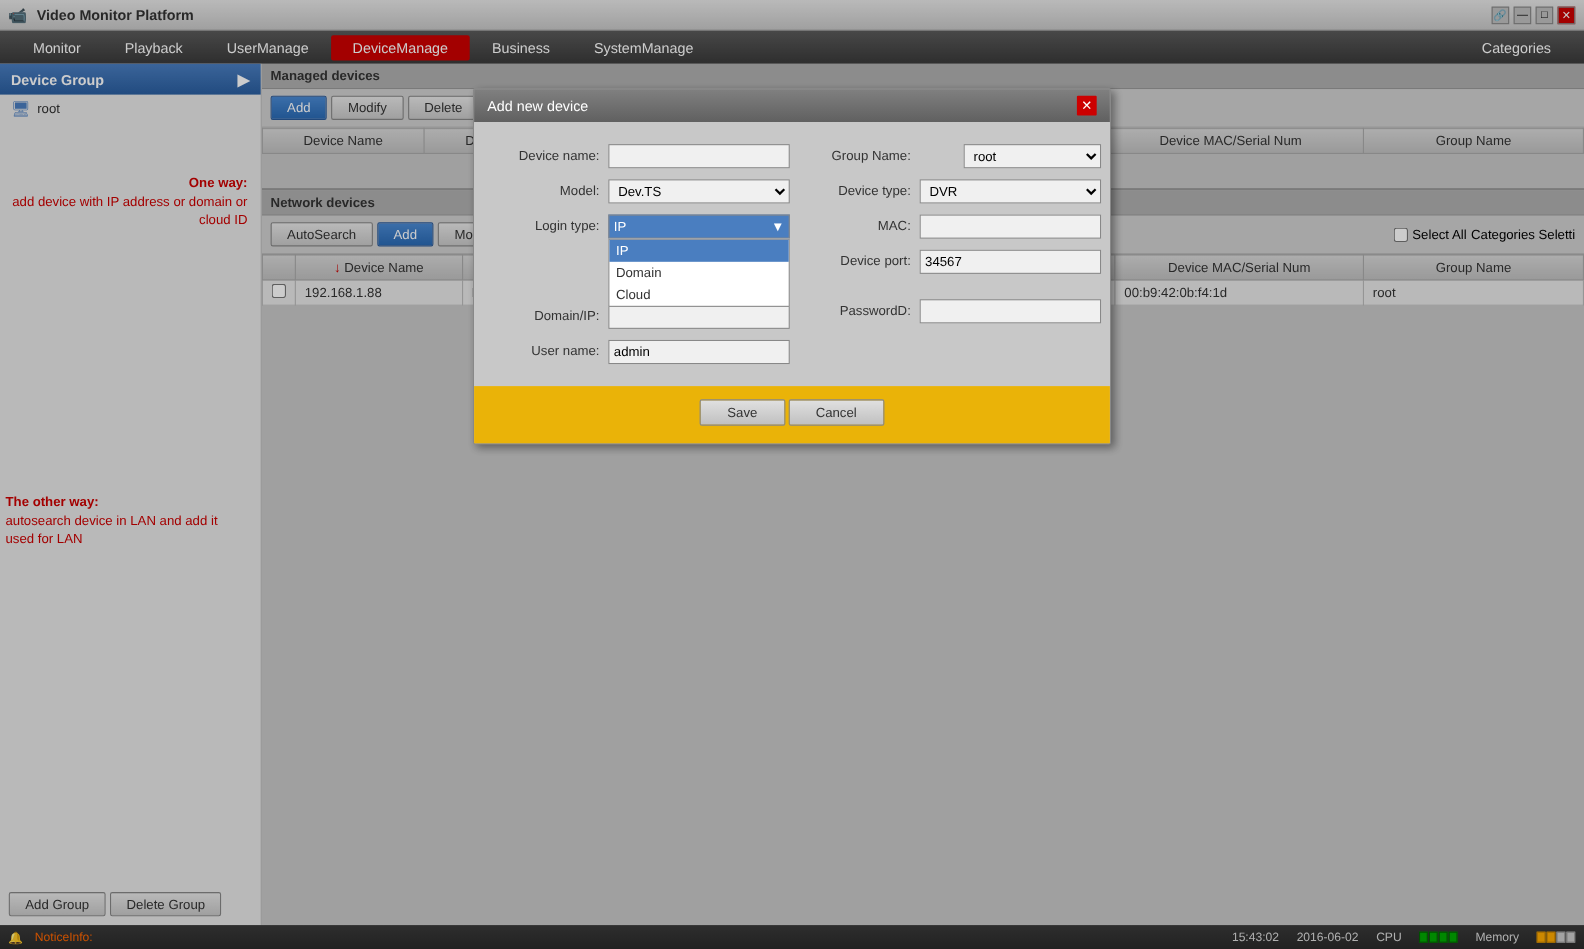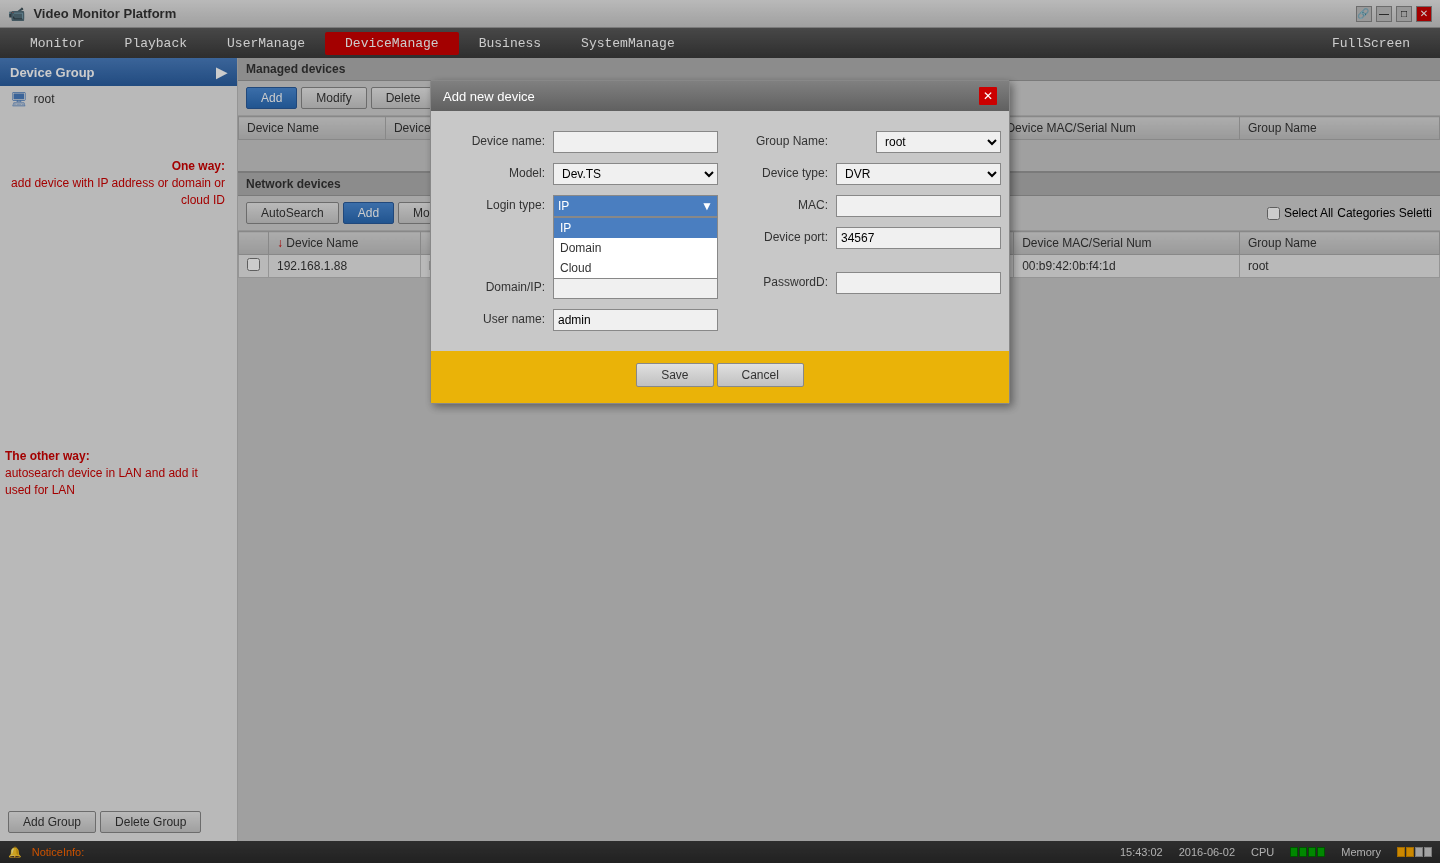--- a/index.html
+++ b/index.html
@@ -31,21 +31,20 @@
       align-items: center;
       padding: 0 10px;
       gap: 0;
     }
     .menu-item {
       color: #fff;
       padding: 4px 20px;
       cursor: pointer;
       font-size: 13px;
       border-radius: 2px;
-      font-family: Liberation Mono, monospace;
     }
     .menu-item:hover, .menu-item.active {
       background: #c00;
       color: #fff;
     }
     .menu-item.active { background: #cc0000; }
     .menu-fullscreen { margin-left: auto; }
 
     
     .main-layout {
@@ -138,21 +137,21 @@
     
     .data-table {
       width: 100%;
       border-collapse: collapse;
       font-size: 12px;
     }
     .data-table th {
       background: linear-gradient(to bottom, #d8d8d8, #c0c0c0);
       border: 1px solid #aaa;
       padding: 4px 8px;
-      text-align: left;
+      text-align: center;
       font-weight: normal;
       color: #333;
     }
     .data-table td {
       border: 1px solid #bbb;
       padding: 3px 8px;
       background: #e8e8e8;
       color: #333;
     }
     .data-table tr:nth-child(even) td { background: #e0e0e0; }
@@ -342,21 +341,21 @@
   </div>
 </div>
 
 <div class="menu-bar">
   <span class="menu-item">Monitor</span>
   <span class="menu-item">Playback</span>
   <span class="menu-item">UserManage</span>
   <span class="menu-item active">DeviceManage</span>
   <span class="menu-item">Business</span>
   <span class="menu-item">SystemManage</span>
-  <span class="menu-item menu-fullscreen">FullScreen</span>
+  <span class="menu-item menu-fullscreen">Categories</span>
 </div>
 
 <div class="main-layout">
 
   <div class="sidebar">
     <div class="sidebar-header">
       <span>Device Group</span>
       <span class="sidebar-header-arrow">▶</span>
     </div>
     <div class="sidebar-tree-item">

